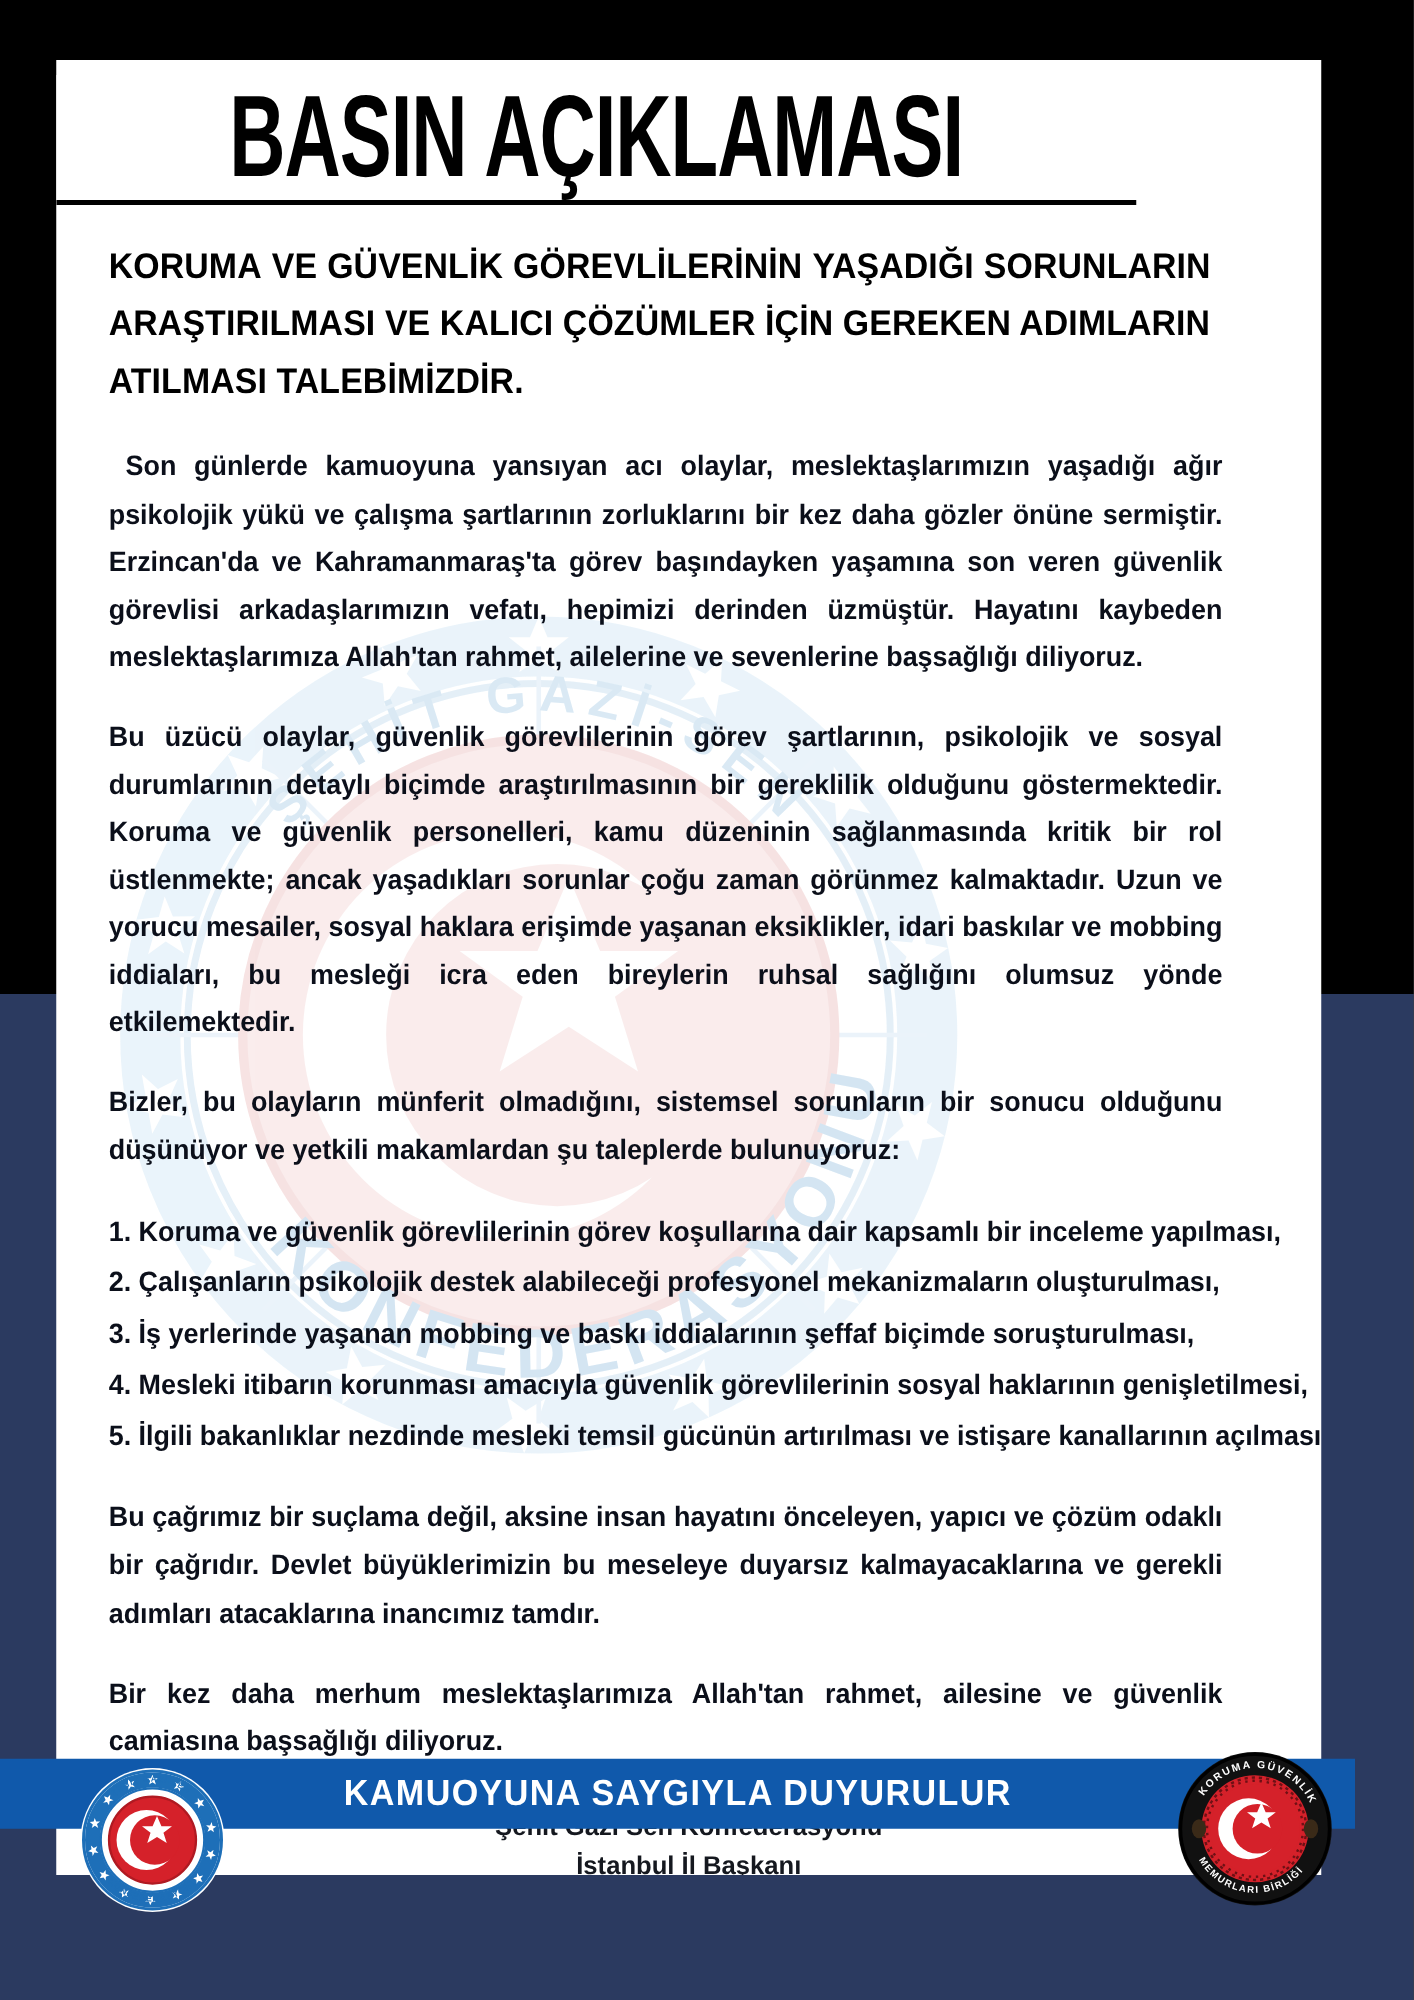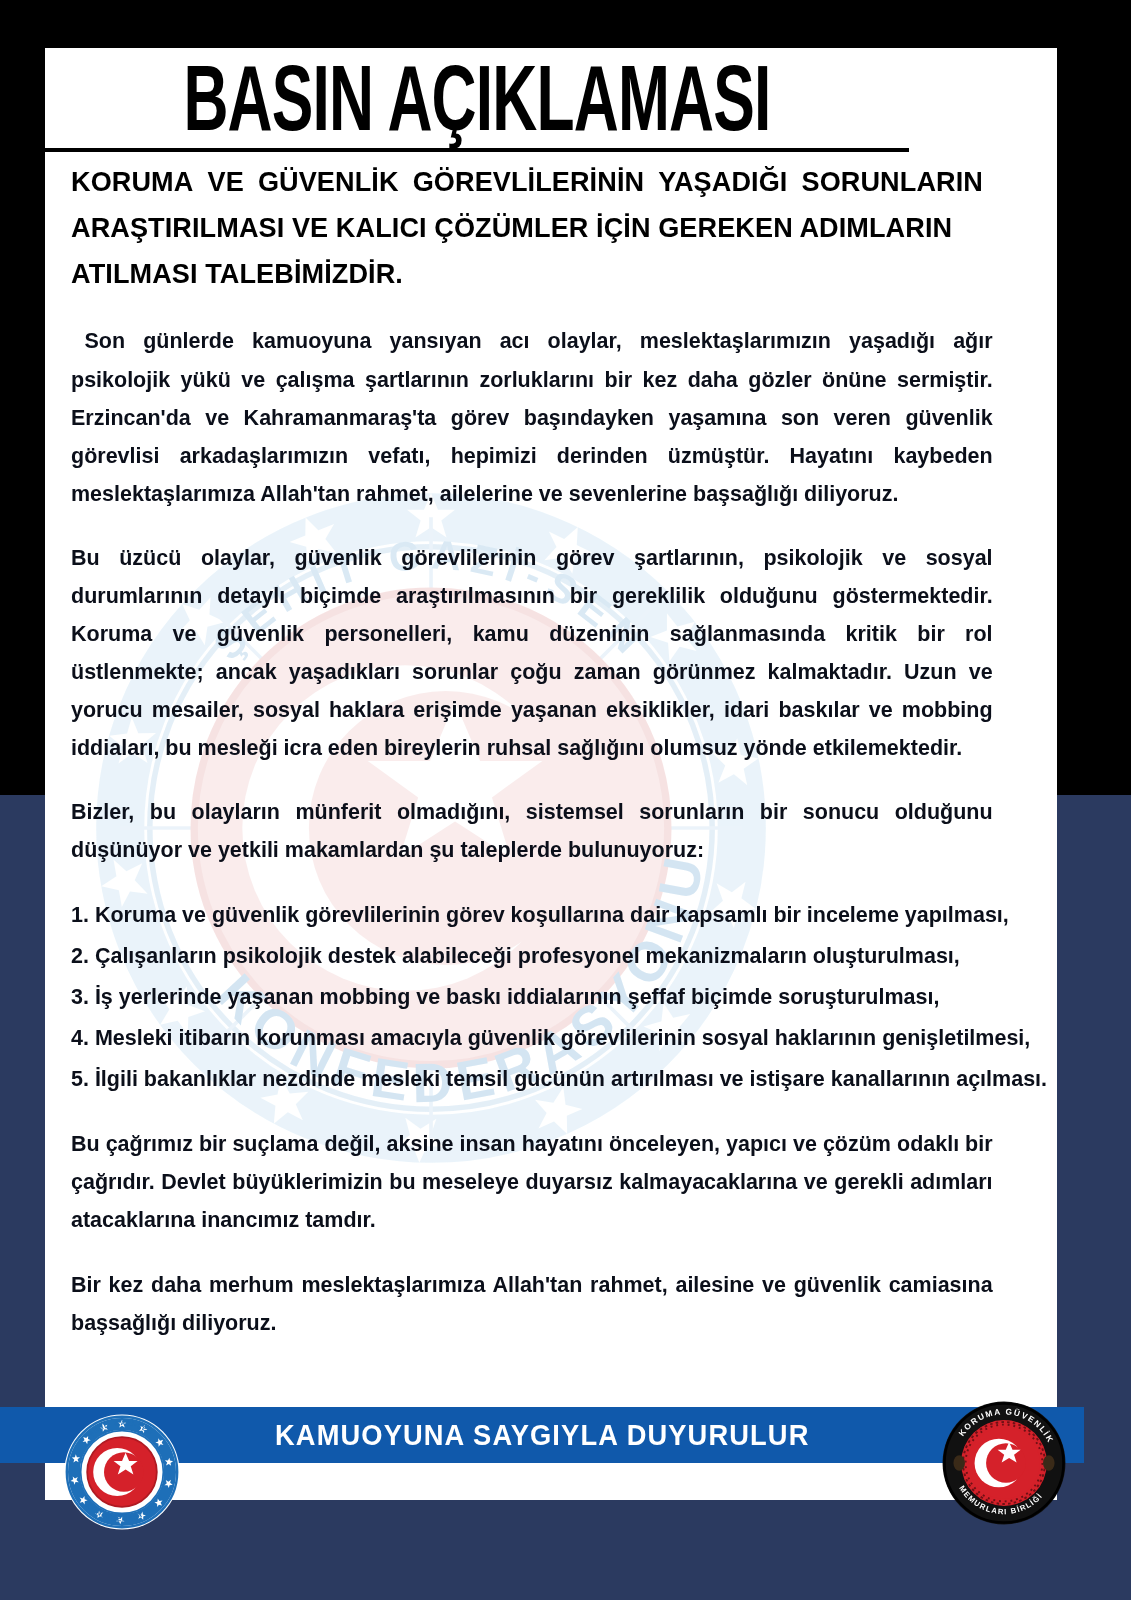--- a/index.html
+++ b/index.html
@@ -31,41 +31,41 @@
     left:16px;top:330px;
     width:740px;height:900px;
     opacity:.55;
     pointer-events:none;
     z-index:0;
   }
   #watermark svg{width:100%;height:100%;display:block;}
 
   
   #title-band{
-    position:absolute;left:0;top:0;width:864px;height:100px;
+    position:absolute;left:0;top:12px;width:864px;height:100px;
     border-bottom:4px solid #000;
     display:flex;align-items:center;justify-content:center;
     z-index:3;background:#fff;
   }
   #title-text{
     font-family:"Liberation Sans Narrow","Liberation Sans",sans-serif;
     font-weight:700;
     font-size:76px;
     letter-spacing:-1px;
     transform:scaleX(.82) scaleY(1.22);
     transform-origin:center center;
     color:#000;
     white-space:nowrap;
     line-height:.92;
   }
 
   
   #content{
-    position:absolute;left:0;top:88px;width:1012px;
-    padding:0 26px;
+    position:absolute;left:0;top:120px;width:1012px;
+    padding:0 42px;
     box-sizing:border-box;
     z-index:2;
   }
 
   .subhead{
     font-family:"Liberation Sans Narrow","Liberation Sans",sans-serif;
     font-weight:700;
     font-size:28.5px;
     line-height:1.62;
     color:#000;
@@ -263,20 +263,26 @@
         <div class="demand">2. Çalışanların psikolojik destek alabileceği profesyonel mekanizmaların oluşturulması,</div>
         <div class="demand">3. İş yerlerinde yaşanan mobbing ve baskı iddialarının şeffaf biçimde soruşturulması,</div>
         <div class="demand">4. Mesleki itibarın korunması amacıyla güvenlik görevlilerinin sosyal haklarının genişletilmesi,</div>
         <div class="demand">5. İlgili bakanlıklar nezdinde mesleki temsil gücünün artırılması ve istişare kanallarının açılması.</div>
       </div>
 
       <p class="body">Bu çağrımız bir suçlama değil, aksine insan hayatını önceleyen, yapıcı ve çözüm odaklı bir çağrıdır. Devlet büyüklerimizin bu meseleye duyarsız kalmayacaklarına ve gerekli adımları atacaklarına inancımız tamdır.</p>
 
       <p class="body last">Bir kez daha merhum meslektaşlarımıza Allah'tan rahmet, ailesine ve güvenlik camiasına başsağlığı diliyoruz.</p>
 
+      <div id="signature">
+        <div>Şehit Gazi Sen Konfederasyonu</div>
+        <div>İstanbul İl Başkanı</div>
+        <div>Berkan ÇALIŞKAN</div>
+
+      </div>
 
     </div>
   </div>
 
   <div id="footer-band">
     <div id="footer-text">KAMUOYUNA SAYGIYLA DUYURULUR</div>
   </div>
 
   <div class="logo" id="logo-left">
     <svg viewBox="0 0 200 200" xmlns="http://www.w3.org/2000/svg">

